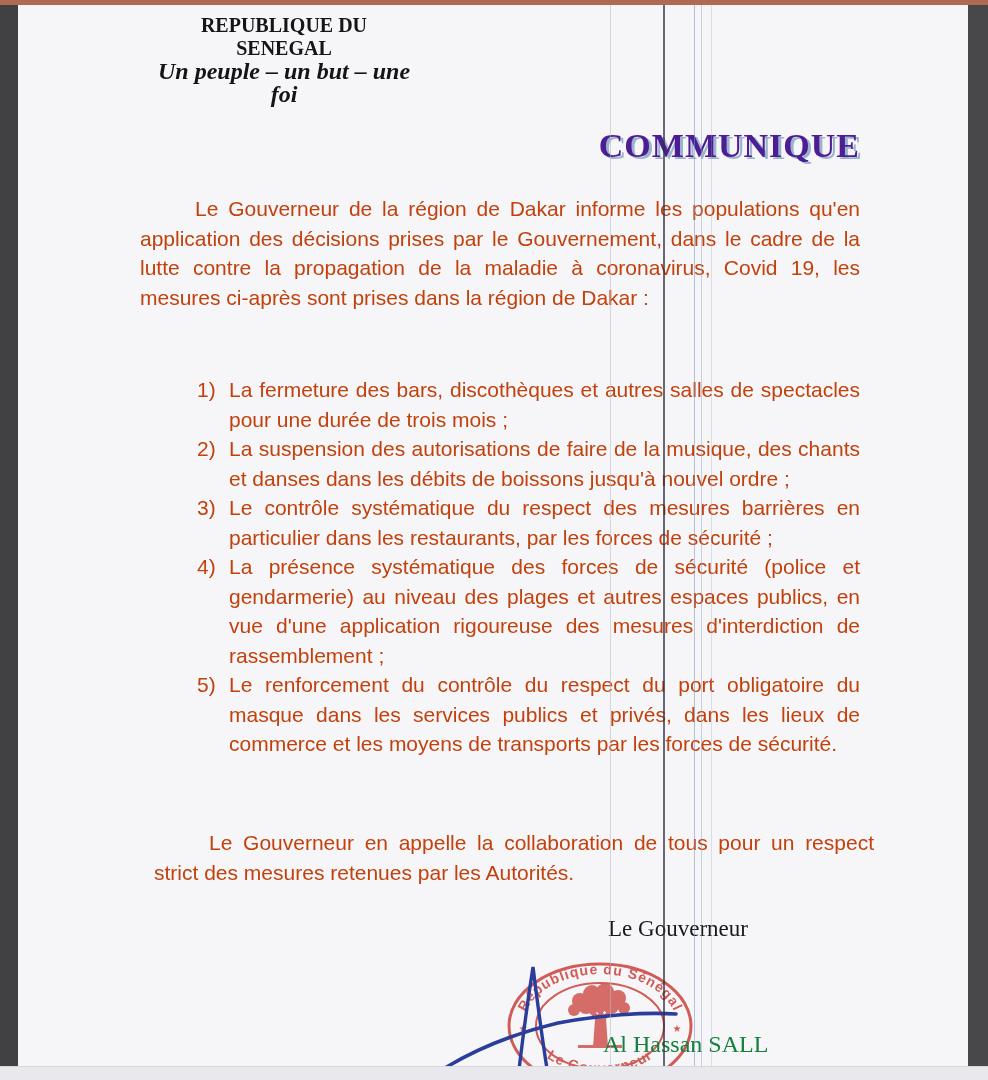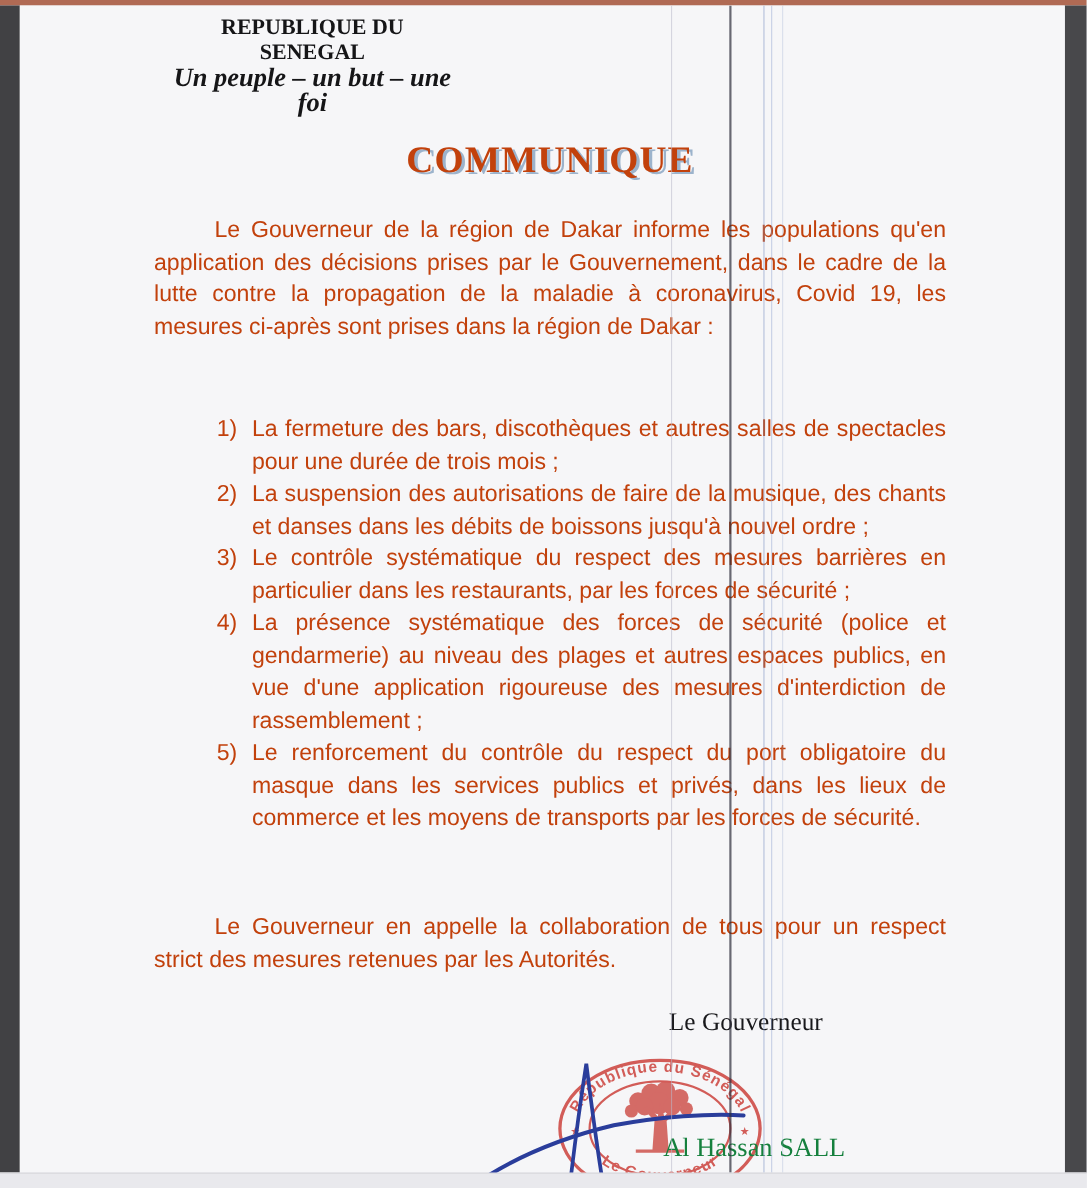--- a/index.html
+++ b/index.html
@@ -24,32 +24,32 @@
   .crease.blue2  {left:683px;width:1px;background:rgba(140,158,205,.45);}
   .crease.blue3  {left:693px;width:1px;background:rgba(150,165,205,.30);}
 
   .letterhead{
     position:absolute;left:138px;top:9px;width:256px;text-align:center;z-index:2;
     font-family:"Liberation Serif",serif;font-weight:bold;font-size:20px;line-height:23px;color:#151517;
   }
   .letterhead .motto{font-weight:bold;font-style:italic;font-size:24px;}
 
   .doc-title{
-    position:absolute;left:122px;top:122px;width:720px;text-align:center;z-index:2;
+    position:absolute;left:122px;top:122px;width:720px;text-align:right;z-index:2;
     font-family:"Liberation Serif",serif;font-weight:bold;font-size:34px;letter-spacing:1px;
-    color:#c2410c;text-shadow:3px 2px 0 rgba(146,172,199,.9);
+    color:#4c1d95;text-shadow:3px 2px 0 rgba(146,172,199,.9);
   }
 
   .body-text{font-size:21px;line-height:29.5px;text-align:justify;color:#c2410c;}
   .intro{position:absolute;left:122px;top:189px;width:720px;text-indent:55px;z-index:2;}
   .measures{position:absolute;left:179px;top:370px;width:663px;z-index:2;}
   .measure{display:flex;align-items:flex-start;}
   .measure .num{flex:0 0 32px;white-space:nowrap;}
   .measure .txt{flex:1 1 auto;text-align:justify;}
-  .closing{position:absolute;left:122px;top:823px;width:720px;text-indent:55px;z-index:2;}
+  .closing{position:absolute;left:136px;top:823px;width:720px;text-indent:55px;z-index:2;}
 
   .sig-block{
     position:absolute;left:495px;top:908px;width:330px;text-align:center;z-index:3;
     font-family:"Liberation Serif",serif;font-size:23px;line-height:31px;color:#19191c;
   }
   .sig-name{
     position:absolute;left:585px;top:1026px;z-index:3;
     font-family:"Liberation Serif",serif;font-size:24px;color:#15803d;
   }
   .stamp-svg{position:absolute;left:482px;top:946px;z-index:2;opacity:.88;}

